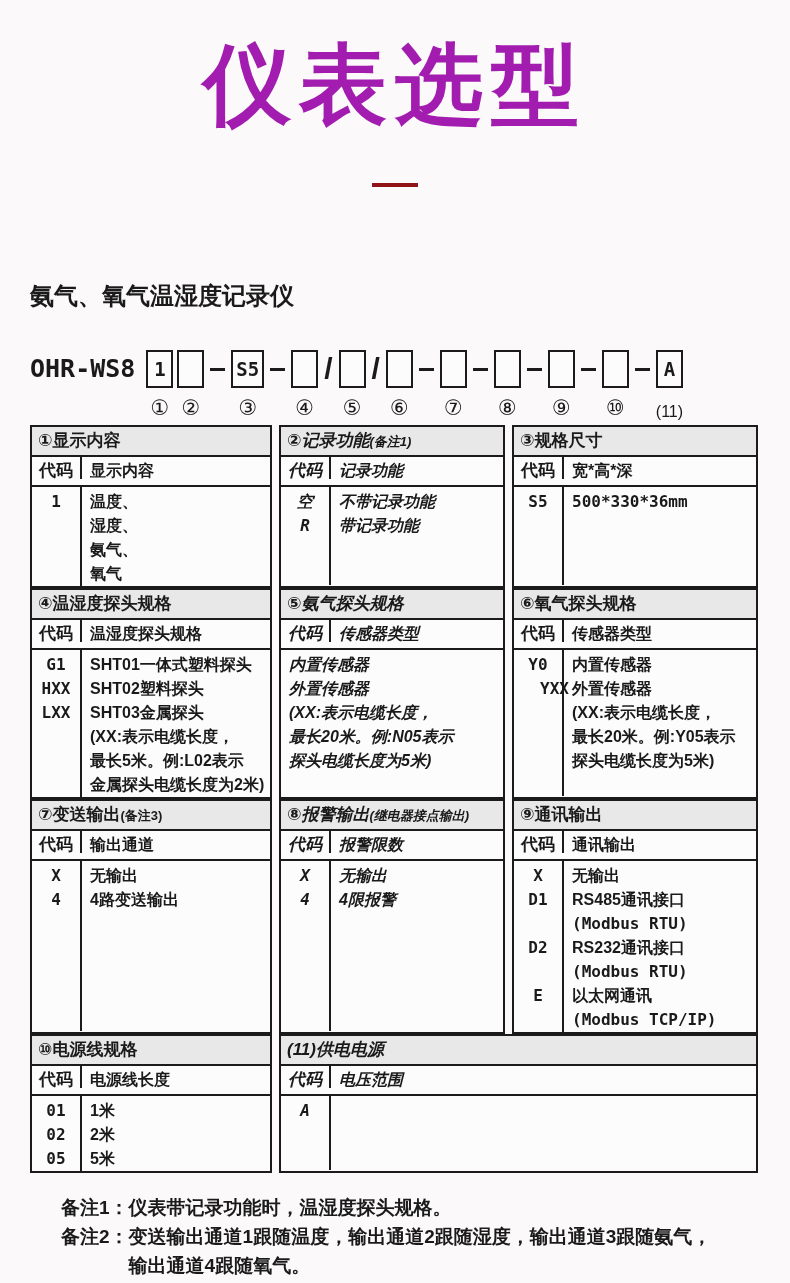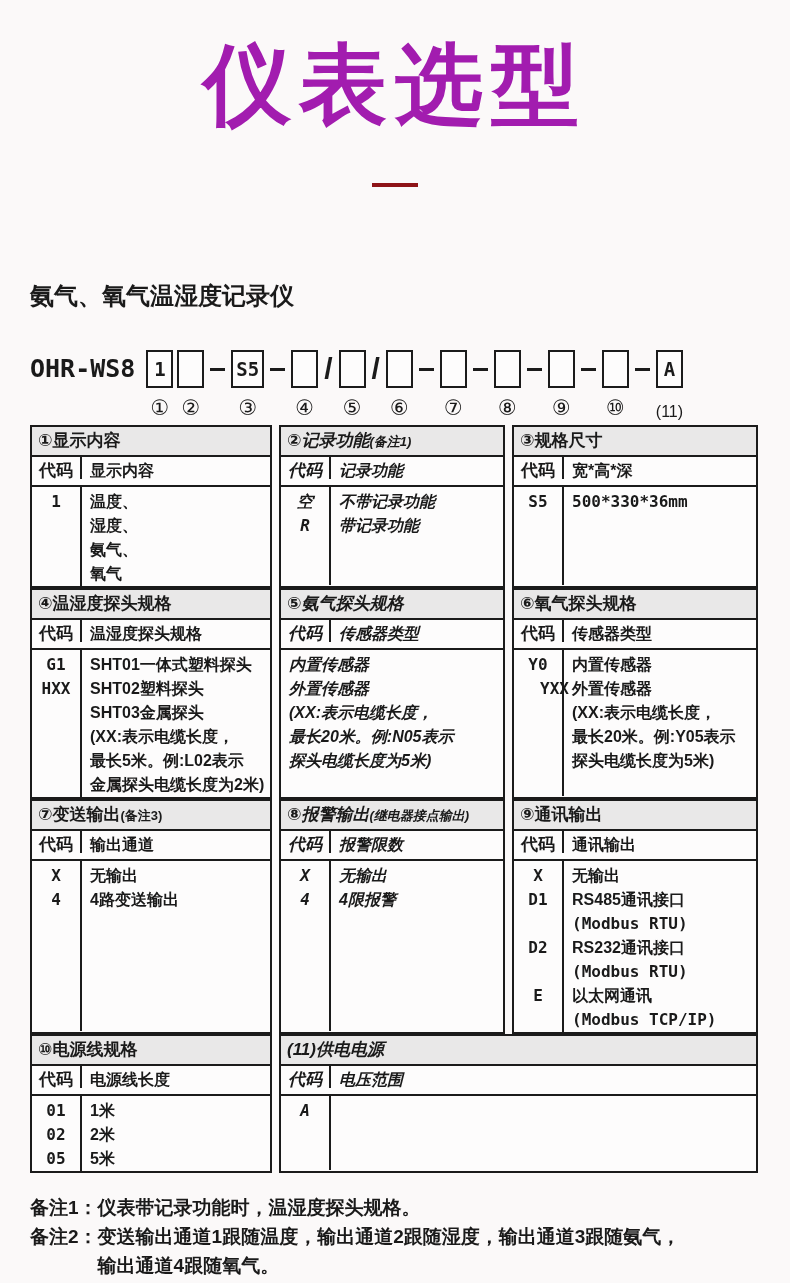--- a/index.html
+++ b/index.html
@@ -68,21 +68,21 @@
   .band .tbl:nth-child(2){width:226px;font-style:italic;}
   .band .tbl:nth-child(3){width:246px;}
   .band.band-4 .tbl:nth-child(2){width:479px;}
   .band-1 .t-body{min-height:98px;}
   .band-2 .t-body{min-height:146px;}
   .band-3 .t-body{min-height:170px;}
   .band-4 .t-body{min-height:74px;}
   
   .notes{margin:20px 0 0 30px;font-size:19px;font-weight:600;}
   .note{display:flex;line-height:29px;}
-  .note-label{flex:none;white-space:nowrap;}
+  .note-label{flex:none;white-space:nowrap;margin-left:31px;}
   .note-lines{min-width:0;}
 </style>
 </head>
 <body>
 
 <div class="page">
 
   <h1 class="big-title">仪表选型</h1>
   <div class="red-dash"></div>
 
@@ -244,20 +244,21 @@
         <div class="tbl">
           <div class="t-title"><span>④温湿度探头规格</span></div>
           <div class="t-head">
             <div class="codecol">代码</div>
             <div class="valhead">温湿度探头规格</div>
           </div>
           <div class="t-body">
             <div class="codecol">
               <div class="codecell" style="height: 24px;">G1</div>
               <div class="codecell" style="height: 24px;">HXX</div>
+              <div class="codecell" style="height: 96px;">LXX</div>
             </div>
             <div class="linescol">
               <div class="vline">SHT01一体式塑料探头</div>
               <div class="vline">SHT02塑料探头</div>
               <div class="vline">SHT03金属探头</div>
               <div class="vline">(XX:表示电缆长度，</div>
               <div class="vline">最长5米。例:L02表示</div>
               <div class="vline">金属探头电缆长度为2米)</div>
             </div>
           </div>

